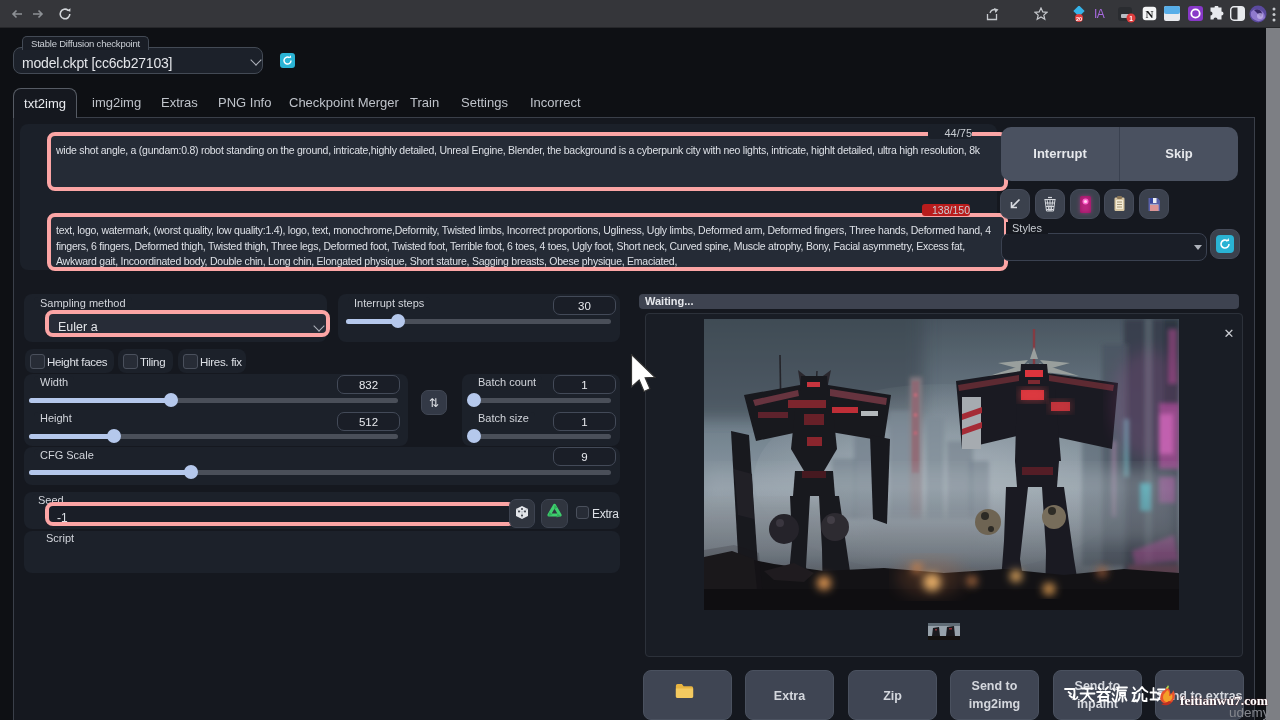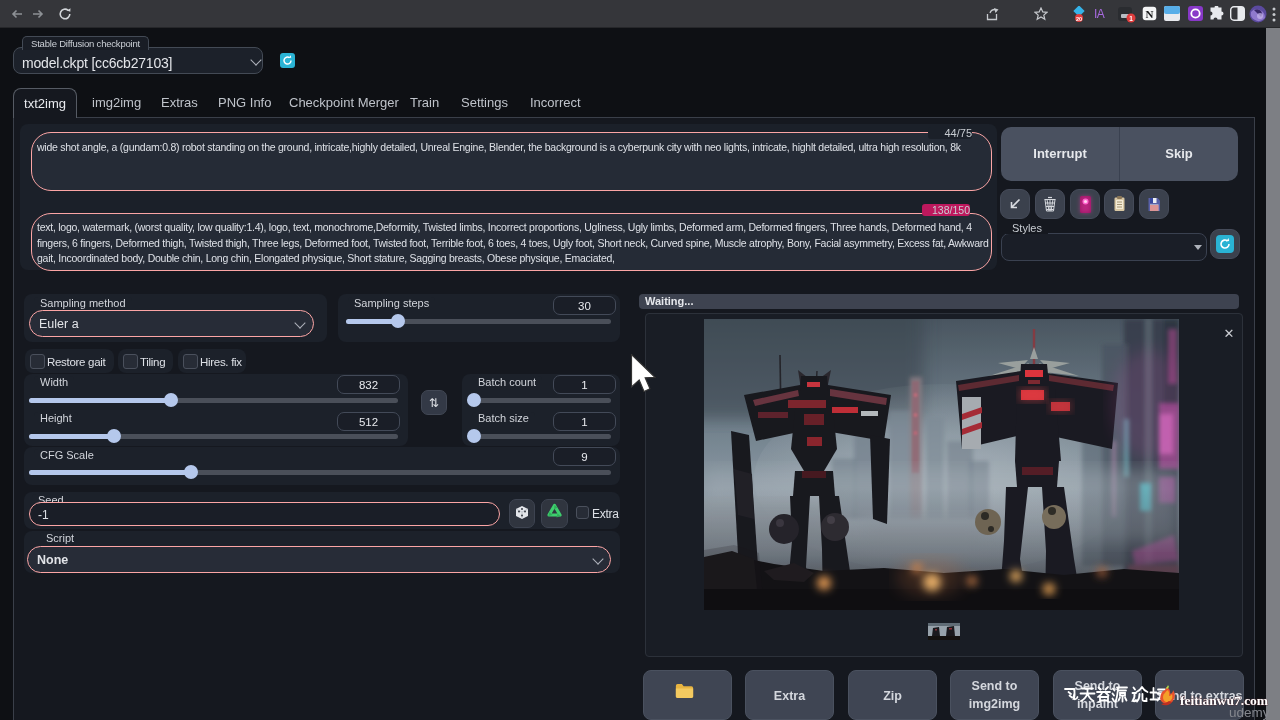--- a/index.html
+++ b/index.html
@@ -14,21 +14,21 @@
     background:#1e1f23; color:#e4e6ea; font-size:13px; line-height:22px; }
 
   
   #page { position:absolute; left:0; top:28px; width:1266px; height:692px; background:#0e1014; }
   #scrollbar { position:absolute; left:1266px; top:28px; width:14px; height:692px; background:#7d7f84; }
 
   
   #wrap { position:absolute; left:13px; top:117px; width:1242px; height:603px;
      background:#15181f; border-left:1px solid #3a3f49; border-right:1px solid #3a3f49; border-top:1px solid #3a3f49;}
   .box { position:absolute; background:#1c212a; border-radius:8px; }
-  .input { position:absolute; background:#20252f; border:1px solid #fca5a5; border-radius:20px; }
+  .input { position:absolute; background:#20252f; border:4px solid #fca5a5; border-radius:8px;margin-left:16px; }
   .valbox { position:absolute; width:63px; height:19px; background:#1a1e27; border:1px solid #434a58;
      border-radius:7px; color:#e8eaee; font-size:11.5px; text-align:center; line-height:18px; }
   .chip { position:absolute; background:#1c212a; font-size:11px; color:#d2d5db; padding:0 6px;
      border-radius:4px 4px 0 0; }
   .chev { position:absolute; width:8px; height:8px; border-right:1.6px solid #aeb2ba; border-bottom:1.6px solid #aeb2ba; transform:rotate(45deg); }
 
   .track { position:absolute; height:5px; border-radius:3px; background:#4a4f59; }
   .fill  { position:absolute; height:5px; border-radius:3px; background:#b5c8ec; }
   .thumb { position:absolute; width:14px; height:14px; border-radius:50%; background:#b5c8ec; top:-5px; }
 
@@ -135,21 +135,21 @@
     <span style="position:absolute;left:333px">Train</span>
     <span style="position:absolute;left:384px">Settings</span>
     <span style="position:absolute;left:453px">Incorrect</span>
   </div>
 
   <div id="wrap"></div>
 
   <div class="box" style="left:20px;top:124px;width:977px;height:146px;background:#1b2029"></div>
   <div class="abs" style="left:928px;top:127px;width:44px;height:12px;background:#1b2029;color:#c8ccd2;font-size:11px;text-align:right;z-index:2;border-radius:3px">44/75</div>
   <div class="input" style="left:31px;top:132px;width:961px;height:59px;background:#252b36;color:#dde0e6;font-size:10.5px;padding:7px 2px 7px 5px;line-height:15px;letter-spacing:-0.25px">wide shot angle, a (gundam:0.8) robot standing on the ground, intricate,highly detailed, Unreal Engine, Blender, the background is a cyberpunk city with neo lights, intricate, highlt detailed, ultra high resolution, 8k</div>
-  <div class="abs" style="left:922px;top:204px;width:48px;height:12px;background:#be185d;color:#c8ccd2;font-size:10.5px;text-align:right;z-index:2;border-radius:3px">138/150</div>
+  <div class="abs" style="left:922px;top:204px;width:48px;height:12px;background:#b91c1c;color:#c8ccd2;font-size:10.5px;text-align:right;z-index:2;border-radius:3px">138/150</div>
   <div class="input" style="left:31px;top:213px;width:961px;height:58px;background:#252b36;color:#dde0e6;font-size:10.5px;padding:6px 2px 6px 5px;line-height:15.5px;letter-spacing:-0.25px">text, logo, watermark, (worst quality, low quality:1.4), logo, text, monochrome,Deformity, Twisted limbs, Incorrect proportions, Ugliness, Ugly limbs, Deformed arm, Deformed fingers, Three hands, Deformed hand, 4 fingers, 6 fingers, Deformed thigh, Twisted thigh, Three legs, Deformed foot, Twisted foot, Terrible foot, 6 toes, 4 toes, Ugly foot, Short neck, Curved spine, Muscle atrophy, Bony, Facial asymmetry, Excess fat, Awkward gait, Incoordinated body, Double chin, Long chin, Elongated physique, Short stature, Sagging breasts, Obese physique, Emaciated,</div>
 
   <div class="abs" style="left:1001px;top:127px;width:237px;height:54px;background:#4a5160;border-radius:10px;">
     <div class="abs" style="left:118px;top:0;width:1px;height:54px;background:#3a4150"></div>
     <div class="abs" style="left:119px;top:0;width:118px;height:54px;color:#e6e8ec;font-weight:bold;font-size:13px;text-align:center;line-height:54px">Skip</div>
     <div class="abs" style="left:0;top:0;width:118px;height:54px;color:#e6e8ec;font-weight:bold;font-size:13px;text-align:center;line-height:54px">Interrupt</div>
   </div>
   <div class="iconbtn" style="left:1000px;top:189px">
     <svg width="28" height="28" viewBox="0 0 28 28">
         <path d="M18.5 9.5 L10.5 17.5 M10.5 12 V17.5 h5.5" stroke="#d8dbe0" stroke-width="1.6" fill="none"></path>
@@ -201,31 +201,31 @@
   </div>
 
   <div class="box" style="left:24px;top:294px;width:303px;height:48px"></div>
   <div class="chip" style="left:34px;top:297px">Sampling method</div>
   <div class="input" style="left:29px;top:310px;width:285px;height:27px;background:#272c37">
     <span style="position:absolute;left:9px;top:6px;color:#e2e4e8;font-size:12.5px">Euler a</span>
     <div class="chev" style="left:266px;top:8px"></div>
   </div>
 
   <div class="box" style="left:338px;top:294px;width:282px;height:48px"></div>
-  <div class="chip" style="left:348px;top:297px">Sampling steps</div>
+  <div class="chip" style="left:348px;top:297px">Interrupt steps</div>
   <div class="valbox" style="left:553px;top:296px">30</div>
   <div class="track" style="left:346px;top:319px;width:265px"></div>
   <div class="fill" style="left:346px;top:319px;width:52px"></div>
   <div class="thumb" style="left:391px;top:314px"></div>
 
   <div class="box" style="left:25px;top:349px;width:89px;height:24px"></div>
   <div class="box" style="left:118px;top:349px;width:55px;height:24px"></div>
   <div class="box" style="left:178px;top:349px;width:68px;height:24px"></div>
   <div class="cb" style="left:30px;top:354px"></div>
-    <div class="cblabel" style="left:47px;top:356px">Restore gait</div>
+    <div class="cblabel" style="left:47px;top:356px">Height faces</div>
   <div class="cb" style="left:123px;top:354px"></div>
     <div class="cblabel" style="left:140px;top:356px">Tiling</div>
   <div class="cb" style="left:183px;top:354px"></div>
     <div class="cblabel" style="left:200px;top:356px">Hires. fix</div>
 
   <div class="box" style="left:24px;top:374px;width:384px;height:72px"></div>
   <div class="chip" style="left:34px;top:376px">Width</div>
   <div class="valbox" style="left:337px;top:375px">832</div>
   <div class="track" style="left:29px;top:398px;width:369px"></div>
   <div class="fill" style="left:29px;top:398px;width:142px"></div>
@@ -276,24 +276,20 @@
       <path d="M12.5 5 l3 2.5 -3.5 2 z" fill="#2fae58"></path>
       <path d="M18.5 16 l-4 1.5 1 -4 z" fill="#2fae58"></path>
       <path d="M6.5 16 l1 -4 3 3 z" fill="#2fae58"></path>
     </svg>
   </div>
   <div class="cb" style="left:576px;top:506px;width:13px;height:13px"></div>
   <div class="cblabel" style="left:592px;top:507px;font-size:12px">Extra</div>
 
   <div class="box" style="left:24px;top:531px;width:596px;height:42px"></div>
   <div class="chip" style="left:40px;top:532px">Script</div>
-  <div class="input" style="left:27px;top:546px;width:584px;height:27px;background:#272c37">
-    <span style="position:absolute;left:9px;top:6px;color:#e2e4e8;font-size:12.5px;font-weight:bold">None</span>
-    <div class="chev" style="left:566px;top:8px"></div>
-  </div>
 
   <div class="abs" style="left:639px;top:294px;width:600px;height:15px;background:#3e4350;border-radius:4px;">
     <span style="position:absolute;left:6px;top:1px;color:#e6e8ec;font-size:11px;font-weight:bold">Waiting...</span>
   </div>
   <div class="abs" style="left:645px;top:313px;width:598px;height:344px;background:#191d25;border:1px solid #2c313a;border-radius:4px"></div>
 
   <svg class="abs" style="left:704px;top:319px;filter:blur(0.4px)" width="475" height="291" viewBox="0 0 475 291">
     <defs>
       <linearGradient id="sky" x1="0" y1="0" x2="0" y2="1">
         <stop offset="0" stop-color="#47535d"></stop>

